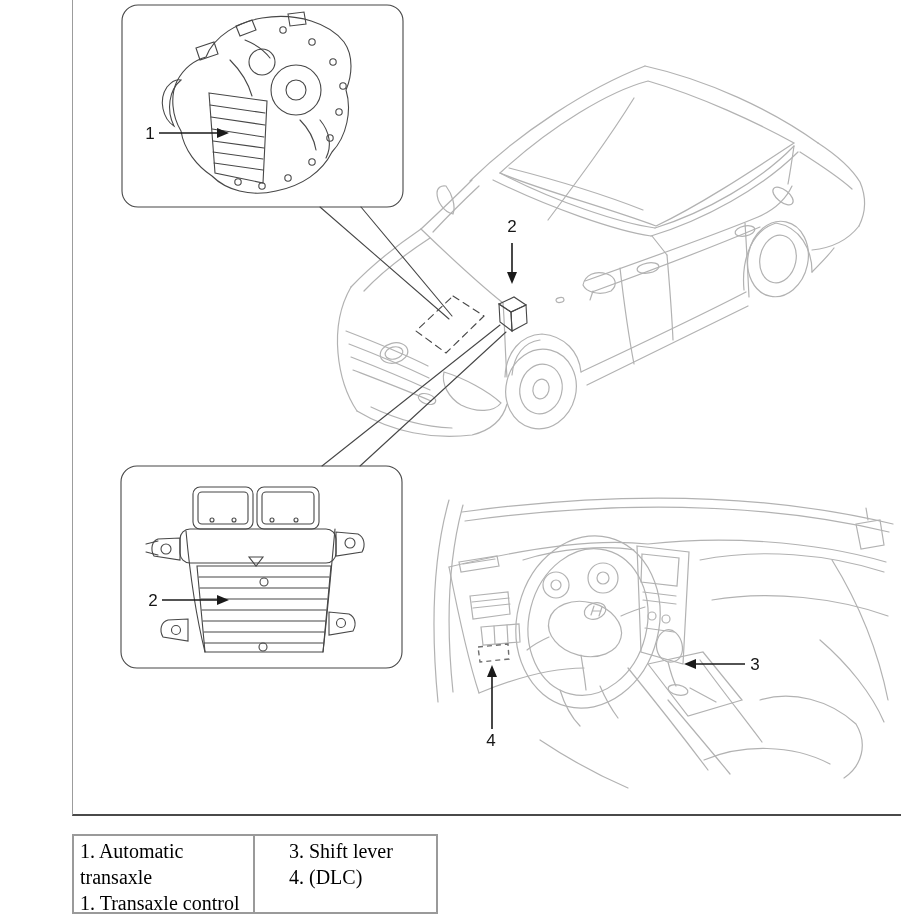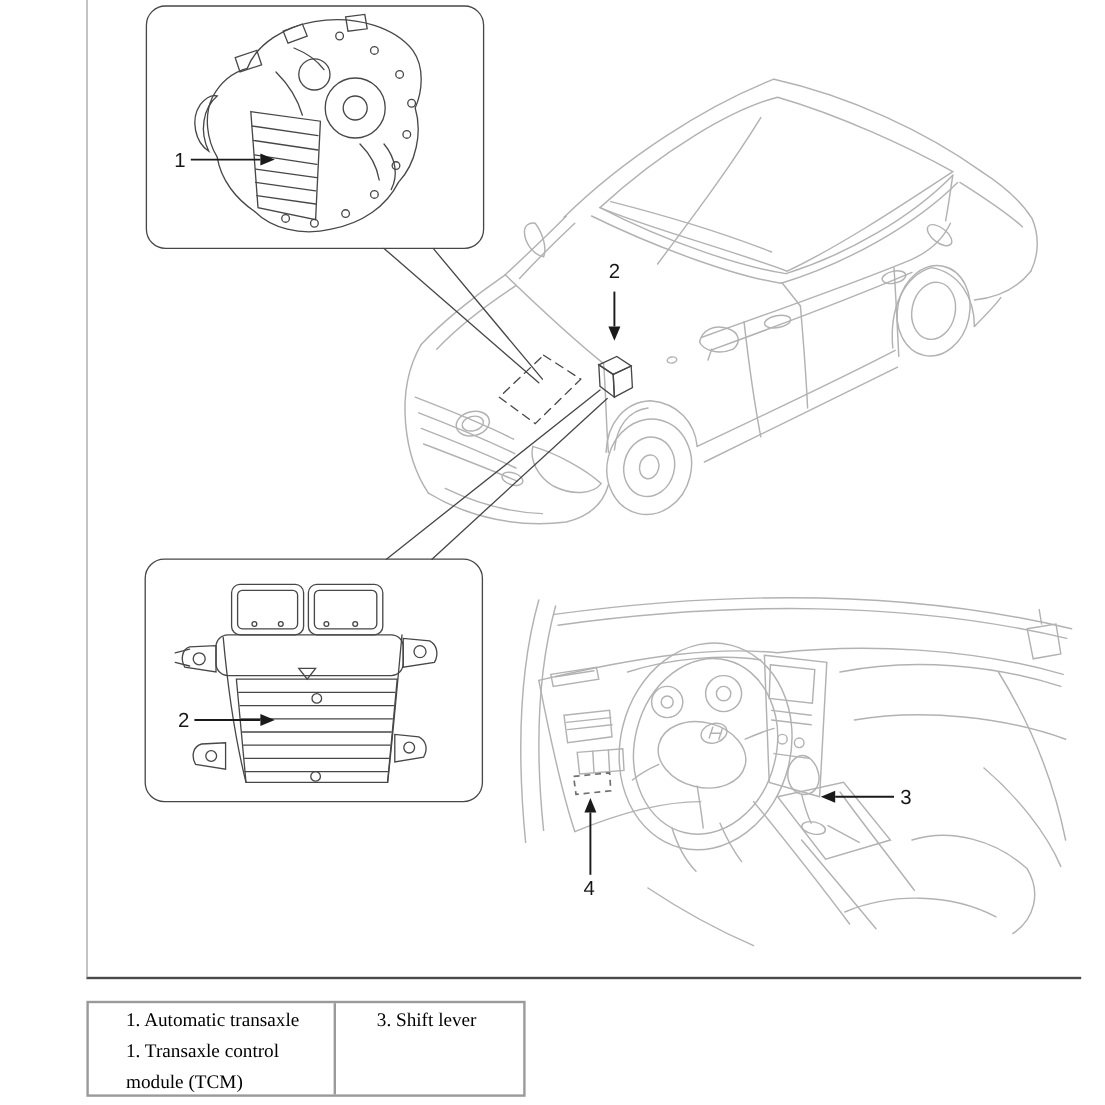--- a/index.html
+++ b/index.html
@@ -3,21 +3,21 @@
 <meta charset="utf-8">
 <style>
   html,body{margin:0;padding:0;background:#fff;}
   .page{position:relative;width:921px;height:921px;background:#fff;overflow:hidden;
         font-family:"Liberation Sans",sans-serif;}
   .figure-frame{position:absolute;left:72px;top:0;width:828px;height:814px;
         border-left:1px solid #9c9c9c;border-bottom:2px solid #4a4a4a;background:#fff;}
   .diagram-svg{position:absolute;left:0;top:0;width:921px;height:921px;}
   .legend-table{position:absolute;left:72px;top:834px;width:366px;height:80px;
         border:2px solid #9a9a9a;background:#fff;display:flex;box-sizing:border-box;
-        font-family:"Liberation Serif",serif;font-size:16px;line-height:26px;color:#000;padding-left:25px;}
+        font-family:"Liberation Serif",serif;font-size:20px;line-height:26px;color:#000;}
   .legend-cell{padding:2px 4px 0 6px;box-sizing:border-box;}
   .legend-cell.left{width:181px;border-right:2px solid #9a9a9a;}
   .legend-cell.right{flex:1;margin-left:28px;}
   svg text{font-family:"Liberation Sans",sans-serif;font-size:17px;fill:#161616;}
   .gcar path,.gcar ellipse,.gcar circle{stroke:#b2b2b2;fill:none;stroke-width:1.2;stroke-linecap:round;}
   .gpart path,.gpart ellipse,.gpart circle,.gpart rect{stroke:#474747;fill:none;stroke-width:1.1;stroke-linecap:round;}
   .glab line{stroke:#1a1a1a;stroke-width:1.6;}
   .glab polygon{fill:#1a1a1a;stroke:none;}
 </style>
 </head>
@@ -249,15 +249,16 @@
     </g>
   </svg>
 
   <div class="legend-table">
     <div class="legend-cell left">
       <div>1. Automatic transaxle</div>
       <div>1. Transaxle control module (TCM)</div>
     </div>
     <div class="legend-cell right">
       <div>3. Shift lever</div>
+      <div>4. (DLC)</div>
     </div>
   </div>
 </div>
 
 </body></html>

